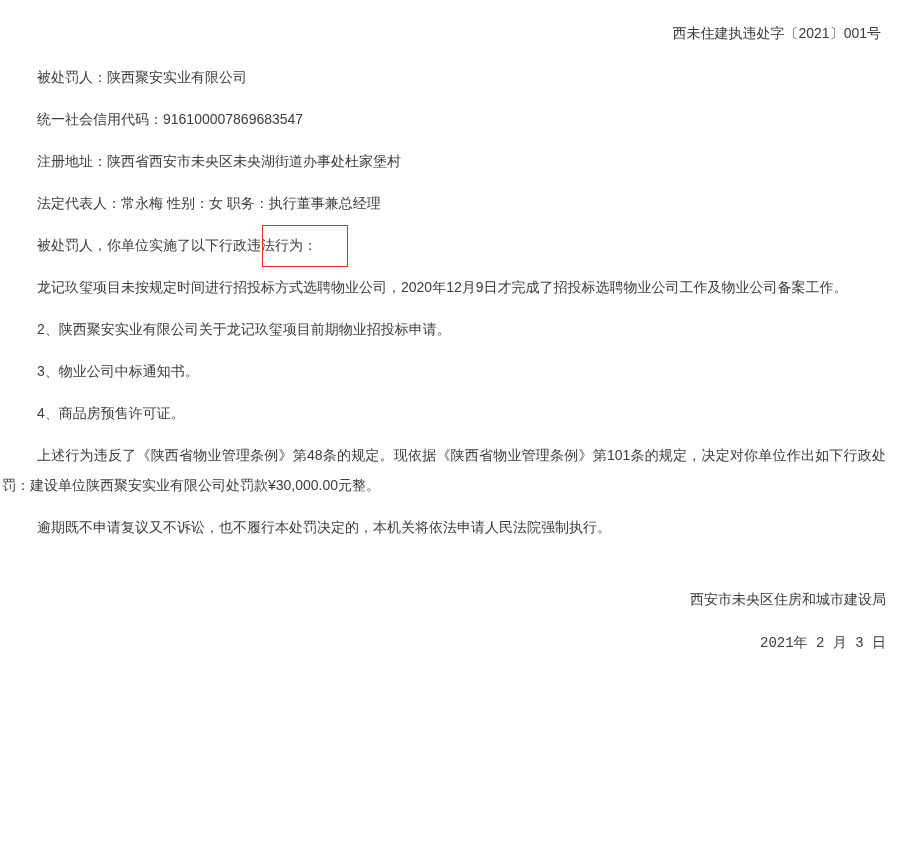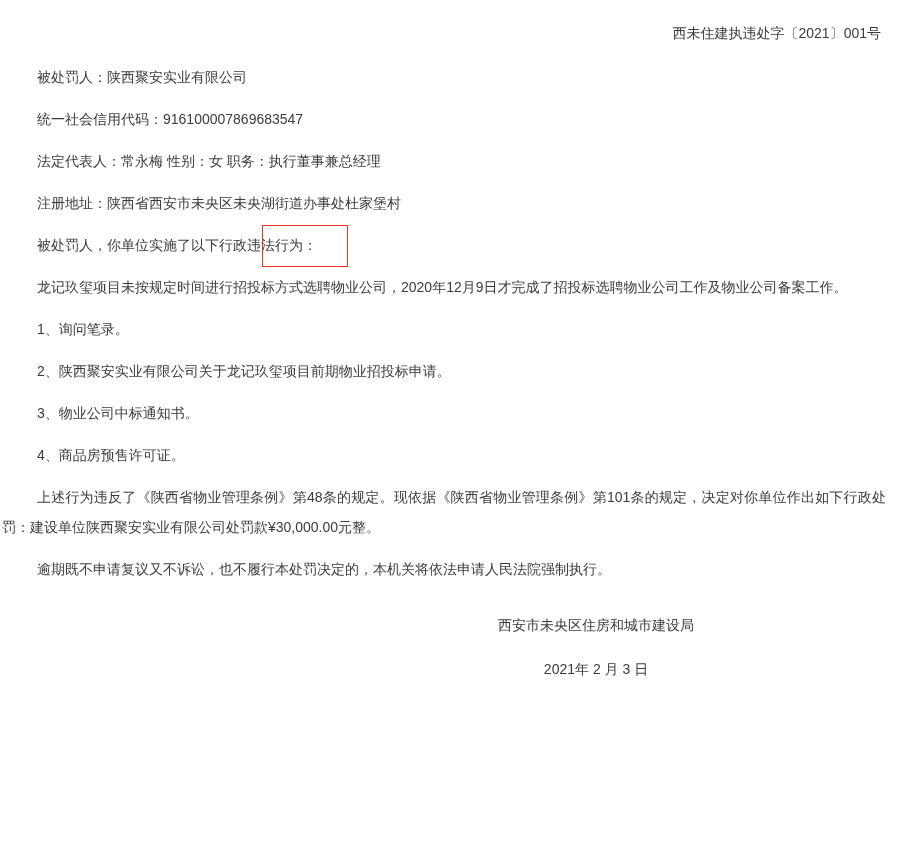--- a/index.html
+++ b/index.html
@@ -35,54 +35,54 @@
     position: absolute;
     left: 262px;
     top: 225px;
     width: 84px;
     height: 40px;
     border: 1px solid #f2301f;
     pointer-events: none;
     background: transparent;
   }
   .sig-block {
-    margin-top: 26px;
+    margin-top: 42px;
     padding-left: 304px;
-    text-align: center;
+    text-align: right;
   }
   .sig-block .issuer {
     line-height: 30px;
     margin: 0;
   }
   .sig-block .issue-date {
     line-height: 30px;
     margin: 14px 0 0 0;
+    font-family: Liberation Mono, monospace;
   }
 </style>
 </head>
 <body>
 
 <div class="doc">
 
   <div class="doc-number">西未住建执违处字〔2021〕001号</div>
 
   <p class="line">被处罚人：陕西聚安实业有限公司</p>
 
   <p class="line">统一社会信用代码：916100007869683547</p>
 
+  <p class="line">注册地址：陕西省西安市未央区未央湖街道办事处杜家堡村</p>
+
   <p class="line">法定代表人：常永梅 性别：女 职务：执行董事兼总经理</p>
-
-  <p class="line">注册地址：陕西省西安市未央区未央湖街道办事处杜家堡村</p>
 
   <p class="line">被处罚人，你单位实施了以下行政违法行为：</p>
 
   <p class="line">龙记玖玺项目未按规定时间进行招投标方式选聘物业公司，2020年12月9日才完成了招投标选聘物业公司工作及物业公司备案工作。</p>
 
 
-  <p class="line">1、询问笔录。</p>
 
   <p class="line">2、陕西聚安实业有限公司关于龙记玖玺项目前期物业招投标申请。</p>
 
   <p class="line">3、物业公司中标通知书。</p>
 
   <p class="line">4、商品房预售许可证。</p>
 
   <p class="line">上述行为违反了《陕西省物业管理条例》第48条的规定。现依据《陕西省物业管理条例》第101条的规定，决定对你单位作出如下行政处罚：建设单位陕西聚安实业有限公司处罚款¥30,000.00元整。</p>
 
 

